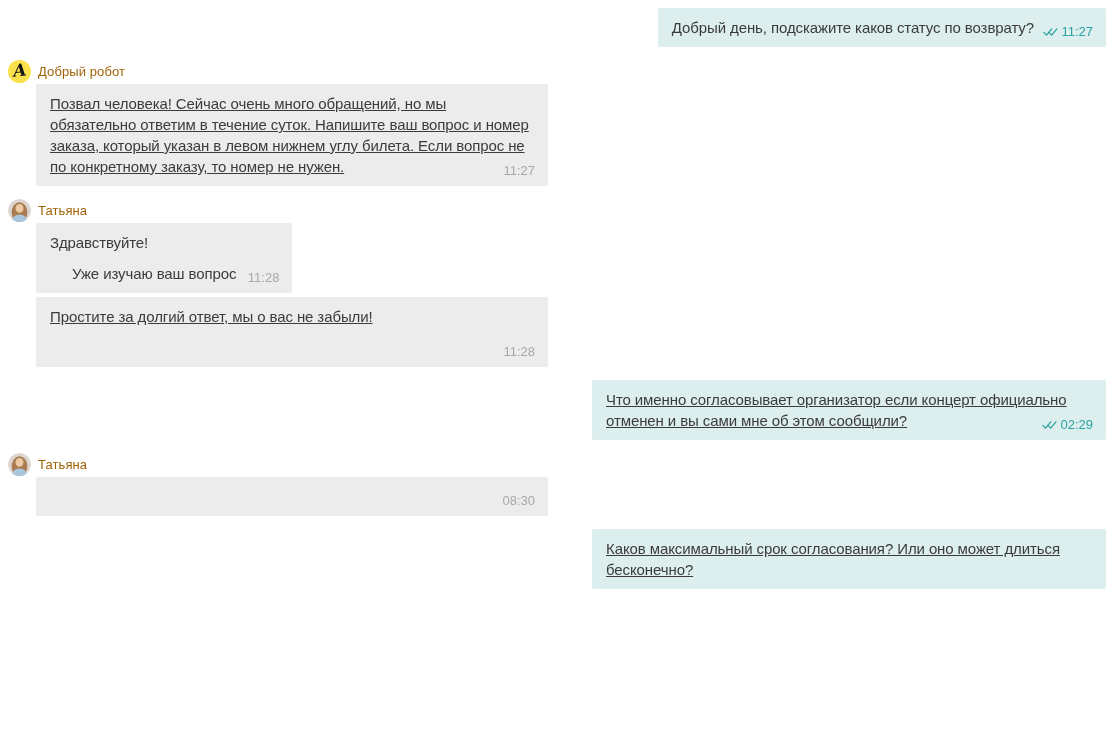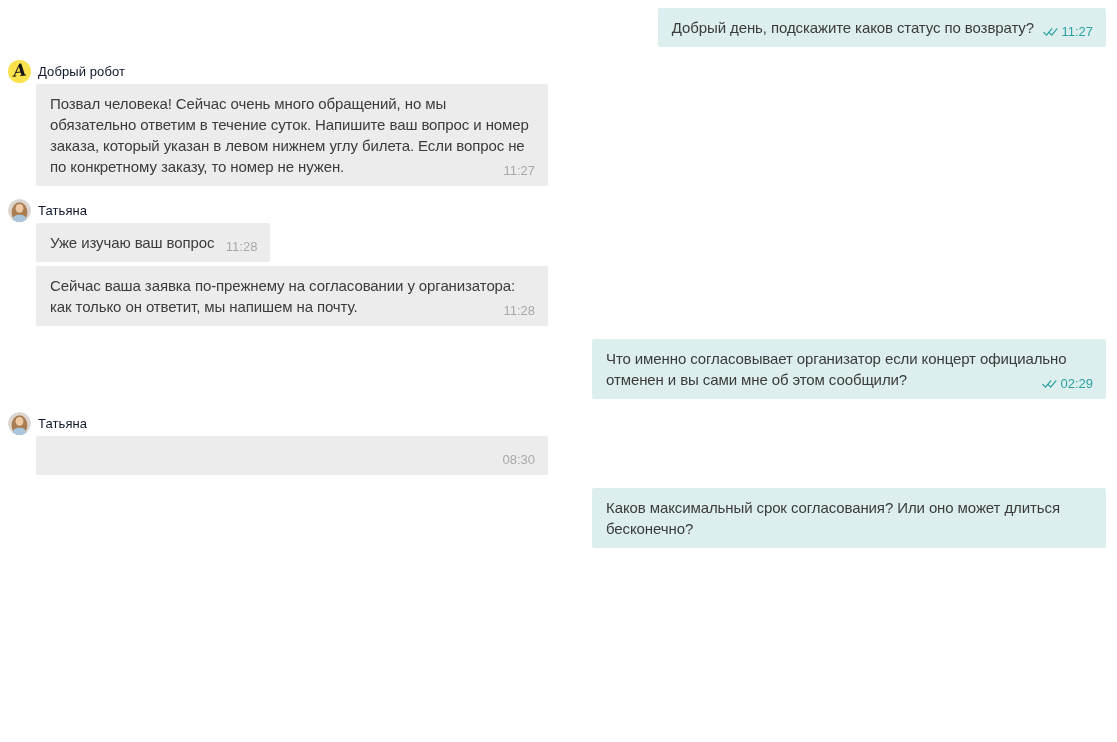--- a/index.html
+++ b/index.html
@@ -30,38 +30,38 @@
     flex: 0 0 23px; overflow: hidden;
     display: flex; align-items: center; justify-content: center;
   }
   .avatar.robot { background: #fbe14b; }
   .avatar.robot span {
     font-family: "DejaVu Serif", serif;
     font-style: italic; font-weight: bold;
     font-size: 17px; color: #141414;
     transform: rotate(-6deg) translateY(-1px);
   }
-  .sender-name { font-size: 13px; color: #0f172a; letter-spacing: 0.1px; }
+  .sender-name { font-size: 13px; color: #a16207; letter-spacing: 0.1px; }
 
   .bubble {
     position: relative;
     border-radius: 2px;
     padding: 9px 14px 9px 14px;
     font-size: 15px; line-height: 21px; letter-spacing: -0.1px;
     color: #3b3b3b;
     max-width: 514px;
     width: fit-content;
   }
   .in  .bubble { background: #ececec; }
   .out .bubble { background: #dcefee; }
-  .bubble.w-fixed-in  { width: 512px; }
-  .bubble.w-fixed-out { width: 514px; }
+  .bubble.w-fixed-in  { width: 512px; text-decoration: underline; }
+  .bubble.w-fixed-out { width: 514px; text-decoration: underline; }
 
   .bubble p { margin: 0; }
-  .bubble p + p { margin-top: 10px; }
+  .bubble p + p { margin-top: 10px; margin-left: 22px; }
 
   .spacer { display: inline-block; height: 1px; }
   .in  .spacer { width: 42px; }
   .out .spacer { width: 58px; }
 
   .meta {
     position: absolute; right: 13px; bottom: 8px;
     display: flex; align-items: center; gap: 3px;
     font-size: 13px; line-height: 14px; letter-spacing: 0;
   }
@@ -114,29 +114,31 @@
               <rect width="24" height="24" fill="#ddd6d0"></rect>
               <ellipse cx="12" cy="14" rx="8.2" ry="10.5" fill="#a97c52"></ellipse>
               <ellipse cx="12" cy="9.8" rx="4.1" ry="4.5" fill="#edc9a4"></ellipse>
               <path d="M4 24 C5 17.5 8 16.5 12 16.5 C16 16.5 19 17.5 20 24 Z" fill="#a9c6dd"></path>
             </g>
           </svg>
         </div>
         <span class="sender-name">Татьяна</span>
       </div>
       <div class="bubble">
+        <p><span>Здравствуйте!</span></p>
         <p><span>Уже изучаю ваш вопрос</span><span class="spacer"></span></p>
         <span class="meta">
           <span>11:28</span>
         </span>
       </div>
     </div>
     <div class="msg-row in gap-small">
       <div class="bubble w-fixed-in">
-        <p><span>Сейчас ваша заявка по-прежнему на согласовании у организатора: как только он ответит, мы напишем на почту.</span><span class="spacer"></span></p>
+        <p><span>Простите за долгий ответ, мы о вас не забыли!</span></p>
+        <p><span class="spacer"></span></p>
         <span class="meta">
           <span>11:28</span>
         </span>
       </div>
     </div>
     <div class="msg-row out gap-side">
       <div class="bubble w-fixed-out">
         <p><span>Что именно согласовывает организатор если концерт официально отменен и вы сами мне об этом сообщили?</span><span class="spacer"></span></p>
         <span class="meta">
           <span>

